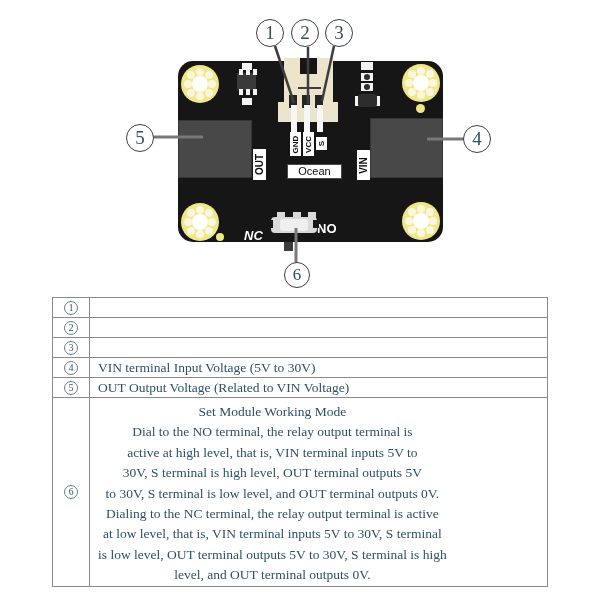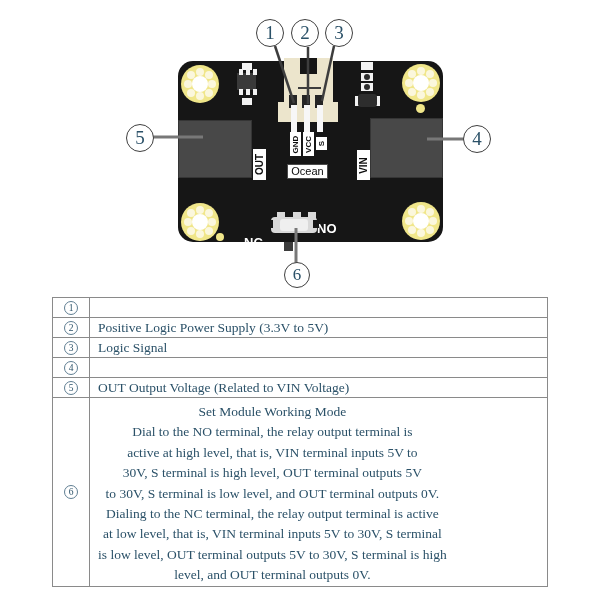--- a/index.html
+++ b/index.html
@@ -22,21 +22,21 @@
   .vlabel { position:absolute; background:#ffffff; display:flex; align-items:center; justify-content:center; overflow:hidden; }
   .vlabel span { transform:rotate(-90deg); color:#0d0d0d; font-weight:bold; white-space:nowrap;
                  font-family:"Liberation Sans", sans-serif; }
 
   .conn-top  { position:absolute; left:284px; top:58px;  width:49px; height:45px; background:#ece5cc; }
   .conn-base { position:absolute; left:278px; top:102px; width:60px; height:20px; background:#ece5cc; }
   .conn-notch{ position:absolute; left:300px; top:58px;  width:17px; height:16px; background:#161616; }
   .conn-slot { position:absolute; width:8px;  height:13px; background:#252525; top:95px; }
   .pin       { position:absolute; width:6px;  height:27px; background:#f7f7f7; top:105px; }
 
-  .ocean-label { position:absolute; left:287px; top:164px; width:41px; height:15px; background:#ffffff;
+  .ocean-label { position:absolute; left:287px; top:164px; width:55px; height:15px; background:#ffffff;
                  border:1px solid #4a4a4a; color:#0d0d0d; font-size:11px; line-height:13px; text-align:center; }
   .brand { position:absolute; left:325px; top:200px; color:#ffffff; font-size:17px; font-weight:bold; letter-spacing:0.2px; }
   .brand sup { font-size:9px; }
 
   .sw-label { position:absolute; color:#ffffff; font-size:13px; font-weight:bold; }
   .sw-body  { position:absolute; left:271px; top:217px; width:46px; height:16px; background:#d9d9d9; border-radius:4px; }
   .sw-knob  { position:absolute; left:280px; top:219px; width:28px; height:12px; background:#efefef; border-radius:3px; }
   .sw-tooth { position:absolute; top:212px; width:8px; height:7px; background:#d9d9d9; }
   .sw-gap   { position:absolute; top:220px; width:6px; height:8px; background:#161616; }
   .sw-tab   { position:absolute; left:284px; top:242px; width:9px; height:9px; background:#3c3c3c; }
@@ -123,21 +123,21 @@
     <span style="font-size:8px;">S</span>
     </div>
   <div class="vlabel" style="left:253px; top:149px; width:13px; height:31px;">
     <span style="font-size:10px;">OUT</span>
     </div>
   <div class="vlabel" style="left:357px; top:150px; width:13px; height:30px;">
     <span style="font-size:10px;">VIN</span>
     </div>
   <div class="ocean-label">Ocean</div>
 
-  <div class="sw-label" style="left:244px; top:235px;">NC</div>
+  <div class="sw-label" style="left:244px; top:228px;font-style:italic;">NC</div>
   <div class="sw-label" style="left:317px; top:221px;">NO</div>
   <div class="sw-tooth" style="left:277px;"></div>
   <div class="sw-tooth" style="left:293px;"></div>
   <div class="sw-tooth" style="left:308px;"></div>
   <div class="sw-body"></div>
   <div class="sw-knob"></div>
   <div class="sw-gap" style="left:267px;"></div>
   <div class="sw-gap" style="left:313px;"></div>
   <div class="sw-tab"></div>
 
@@ -161,32 +161,31 @@
   <div class="spec-table">
     <div class="spec-row">
       <div class="cell-num">
         <span class="num-circle">1</span>
         </div>
     </div>
     <div class="spec-row">
       <div class="cell-num">
         <span class="num-circle">2</span>
         </div>
-      <div class="cell-text">Positive Logic Power Supply (3.3V to 5V)</div>
     </div>
     <div class="spec-row">
       <div class="cell-num">
         <span class="num-circle">3</span>
         </div>
-      <div class="cell-text">Logic Signal</div>
     </div>
     <div class="spec-row">
       <div class="cell-num">
         <span class="num-circle">4</span>
         </div>
+      <div class="cell-text">VIN terminal Input Voltage (5V to 30V)</div>
     </div>
     <div class="spec-row">
       <div class="cell-num">
         <span class="num-circle">5</span>
         </div>
       <div class="cell-text">OUT Output Voltage (Related to VIN Voltage)</div>
     </div>
     <div class="spec-row tall">
       <div class="cell-num">
         <span class="num-circle">6</span>

